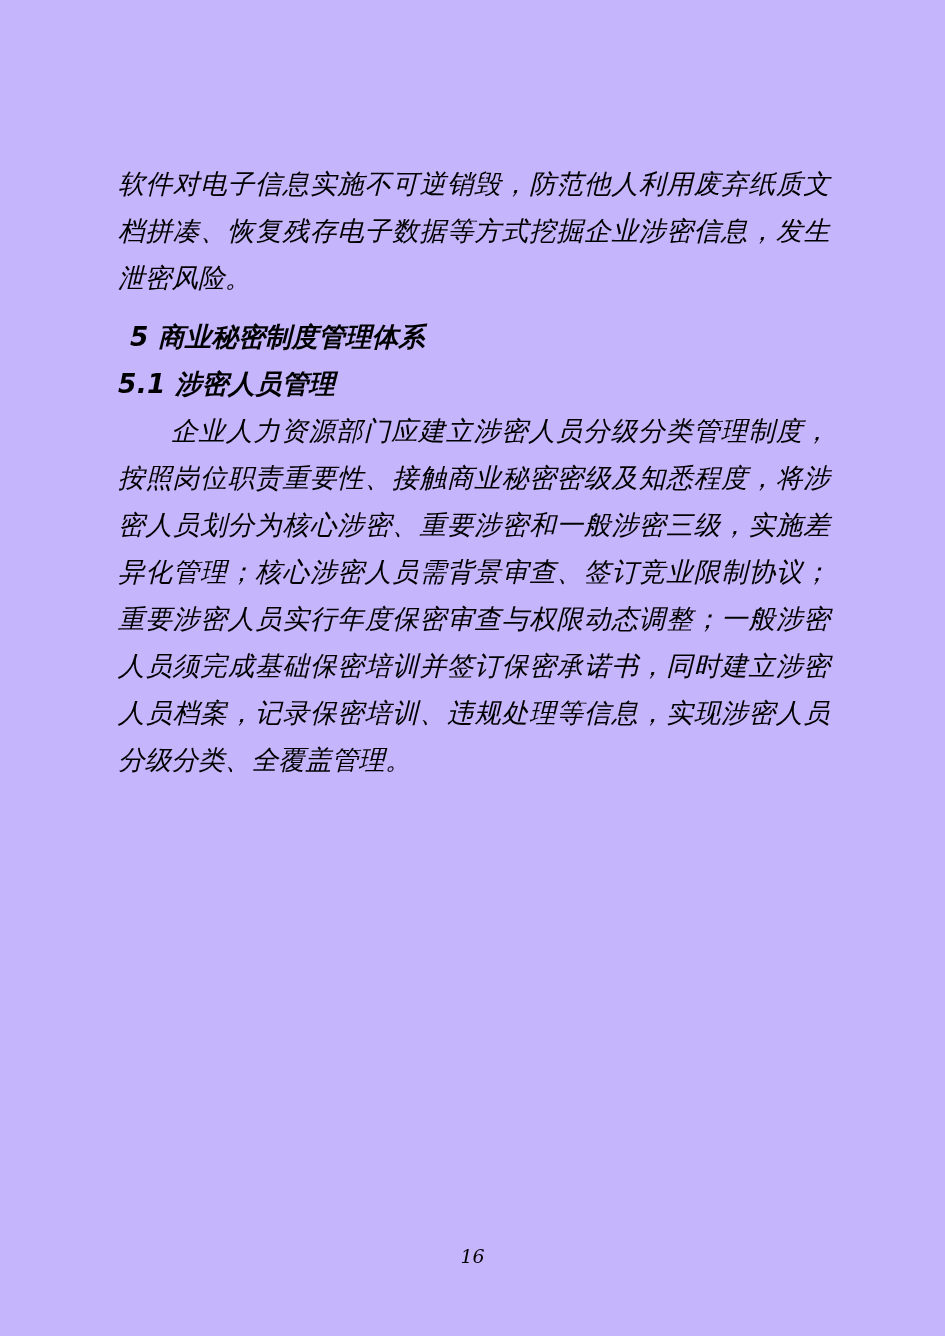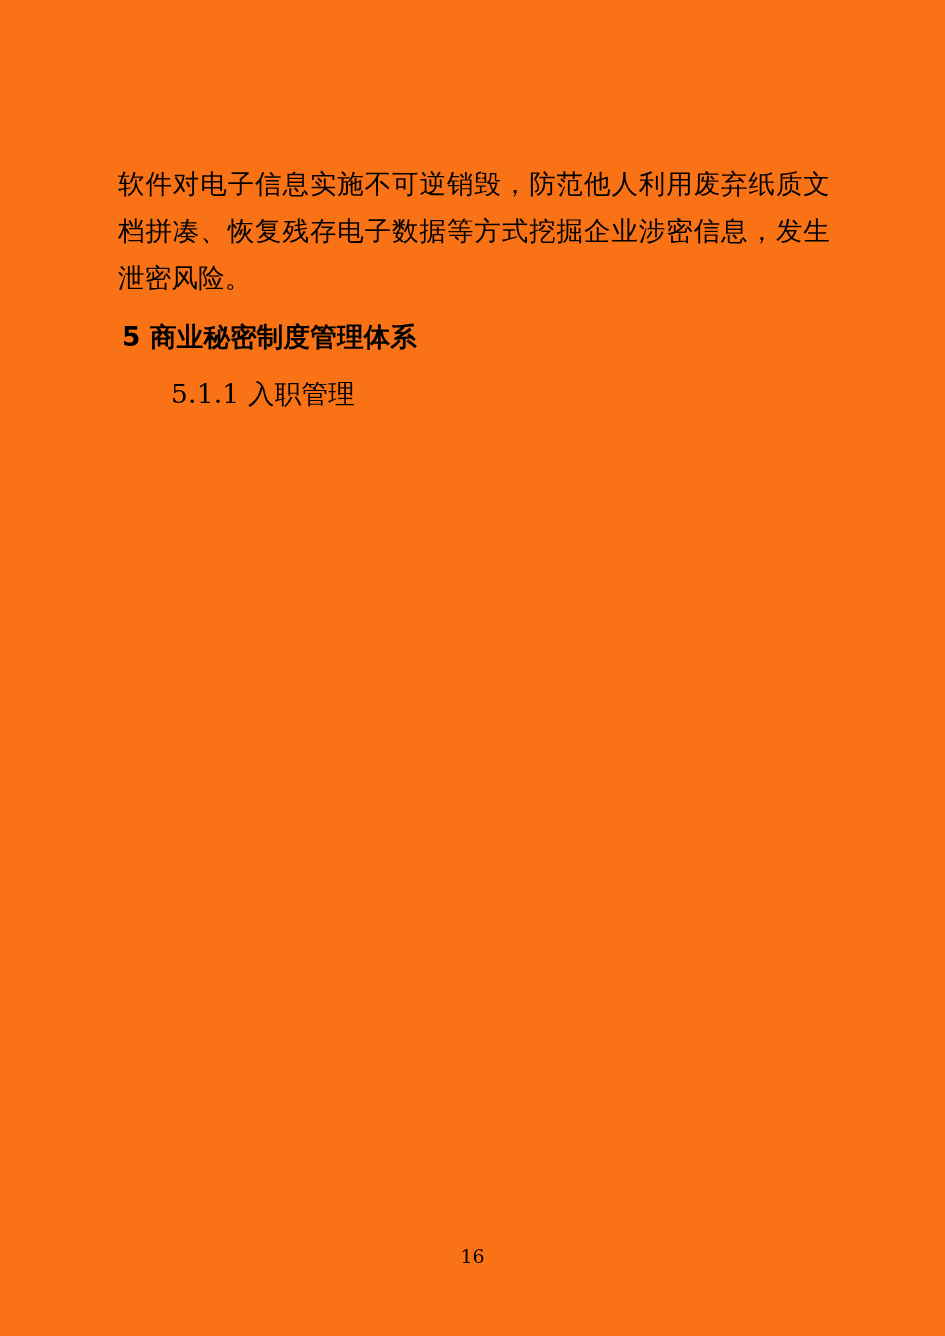--- a/index.html
+++ b/index.html
@@ -14,21 +14,22 @@
     color: #000000;
     position: relative;
     overflow: hidden;
   }
   .page {
     position: absolute;
     left: 0;
     top: 0;
     width: 945px;
     height: 1336px;
-    background: #f97316;
+    background: #c4b5fd;
+    font-style: italic;
   }
   .content {
     position: absolute;
     left: 118px;
     top: 160px;
     width: 712px;
   }
   p.para {
     margin: 0;
     font-size: 26.5px;
@@ -36,21 +37,21 @@
     text-align: justify;
     text-justify: inter-ideograph;
     letter-spacing: 0.2px;
     font-family: "DejaVu Serif", "Liberation Serif", serif;
     font-weight: 400;
   }
   p.indent {
     text-indent: 2em;
   }
   h2.heading {
-    margin: 6px 0 0 4px;
+    margin: 6px 0 0 12px;
     font-size: 26.5px;
     line-height: 47px;
     font-weight: bold;
     font-family: "DejaVu Sans", "Liberation Sans", sans-serif;
     letter-spacing: 0.2px;
   }
   h3.subheading {
     margin: 0;
     font-size: 26.5px;
     line-height: 47px;
@@ -77,25 +78,26 @@
 <div class="page">
   <div class="content">
 
     <p class="para">软件对电子信息实施不可逆销毁，防范他人利用废弃纸质文档拼凑、恢复残存电子数据等方式挖掘企业涉密信息，发生泄密风险。</p>
 
 
     <div class="gap-small"></div>
 
     <h2 class="heading">5 商业秘密制度管理体系</h2>
 
+    <h3 class="subheading">5.1 涉密人员管理</h3>
 
+    <p class="para indent">企业人力资源部门应建立涉密人员分级分类管理制度，按照岗位职责重要性、接触商业秘密密级及知悉程度，将涉密人员划分为核心涉密、重要涉密和一般涉密三级，实施差异化管理；核心涉密人员需背景审查、签订竞业限制协议；重要涉密人员实行年度保密审查与权限动态调整；一般涉密人员须完成基础保密培训并签订保密承诺书，同时建立涉密人员档案，记录保密培训、违规处理等信息，实现涉密人员分级分类、全覆盖管理。</p>
 
     <div class="gap-med"></div>
 
-    <p class="para indent">5.1.1 入职管理</p>
 
     <div class="gap-small"></div>
 
 
   </div>
 
   <div class="page-number">16</div>
 </div>
 
 </body></html>

